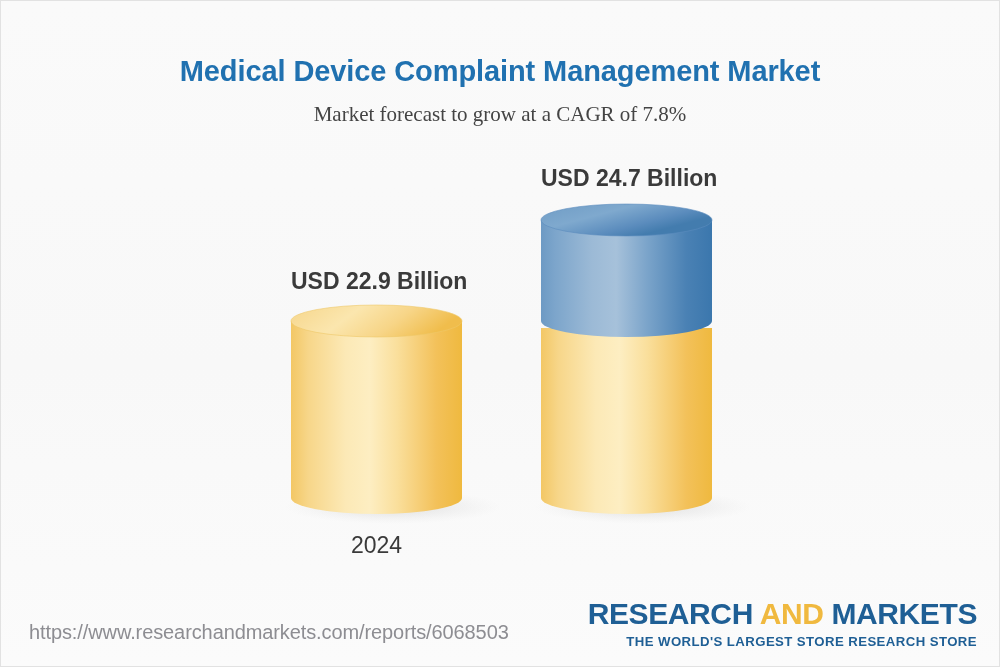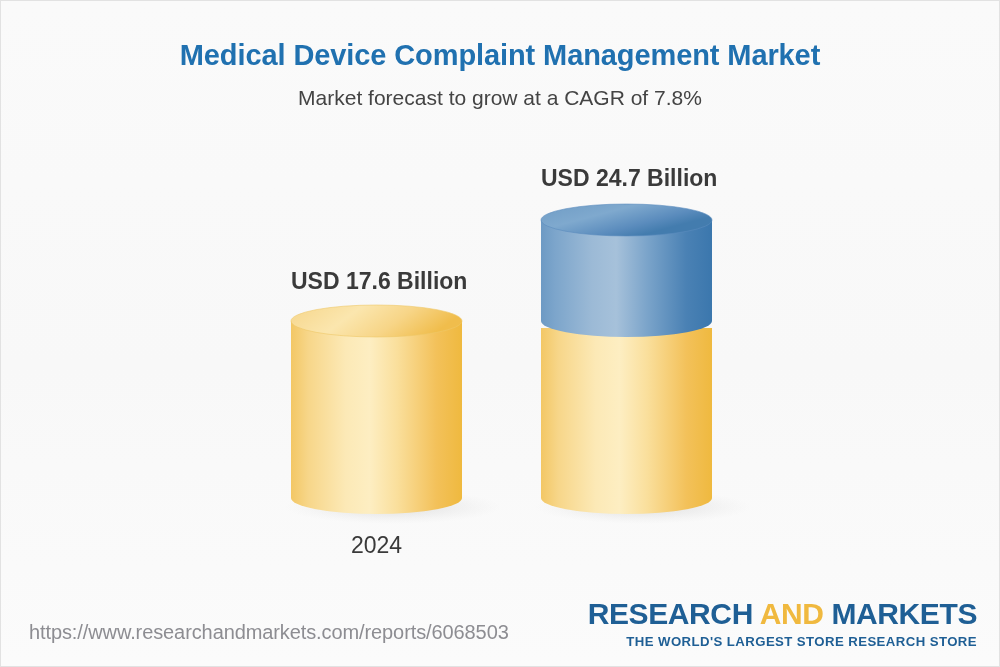--- a/index.html
+++ b/index.html
@@ -17,39 +17,40 @@
     height: 667px;
     box-sizing: border-box;
     border: 1px solid #e2e2e2;
     background: linear-gradient(180deg, #fafafa 0%, #f8f8f8 55%, #fbfbfb 100%);
     overflow: hidden;
   }
 
   
   .header {
     position: absolute;
-    top: 0;
+    top: 16px;
     left: 0;
     width: 100%;
     text-align: center;
   }
   .title {
     margin: 0;
     padding-top: 38px;
     font-size: 29px;
     font-weight: bold;
     color: #2071b0;
     letter-spacing: -0.1px;
   }
   .subtitle {
     margin: 0;
     padding-top: 14px;
     font-size: 21px;
     font-weight: normal;
     color: #444444;
+    font-family: Liberation Serif, serif;
   }
 
   
   .plot {
     position: absolute;
     left: 0;
     top: 0;
     width: 1000px;
     height: 667px;
   }
@@ -188,21 +189,21 @@
 
         <path d="M 540 219
                  L 540 320
                  A 85.5 16 0 0 0 711 320
                  L 711 219 Z" fill="url(#blueBody)"></path>
 
         <ellipse cx="625.5" cy="219" rx="85.5" ry="16" fill="url(#blueTop)" stroke="#5b8cbd" stroke-width="0.6"></ellipse>
       </g>
     </svg>
 
-    <div class="value-label" style="left:290px; top:267px; width:171px;">USD 17.6 Billion</div>
+    <div class="value-label" style="left:290px; top:267px; width:171px;">USD 22.9 Billion</div>
 
     <div class="value-label" style="left:540px; top:164px; width:171px;">USD 24.7 Billion</div>
 
     <div class="year-label" style="left:290px; top:531px; width:171px;">2024</div>
 
 
   </div>
 
   <div class="url">https://www.researchandmarkets.com/reports/6068503</div>
 

